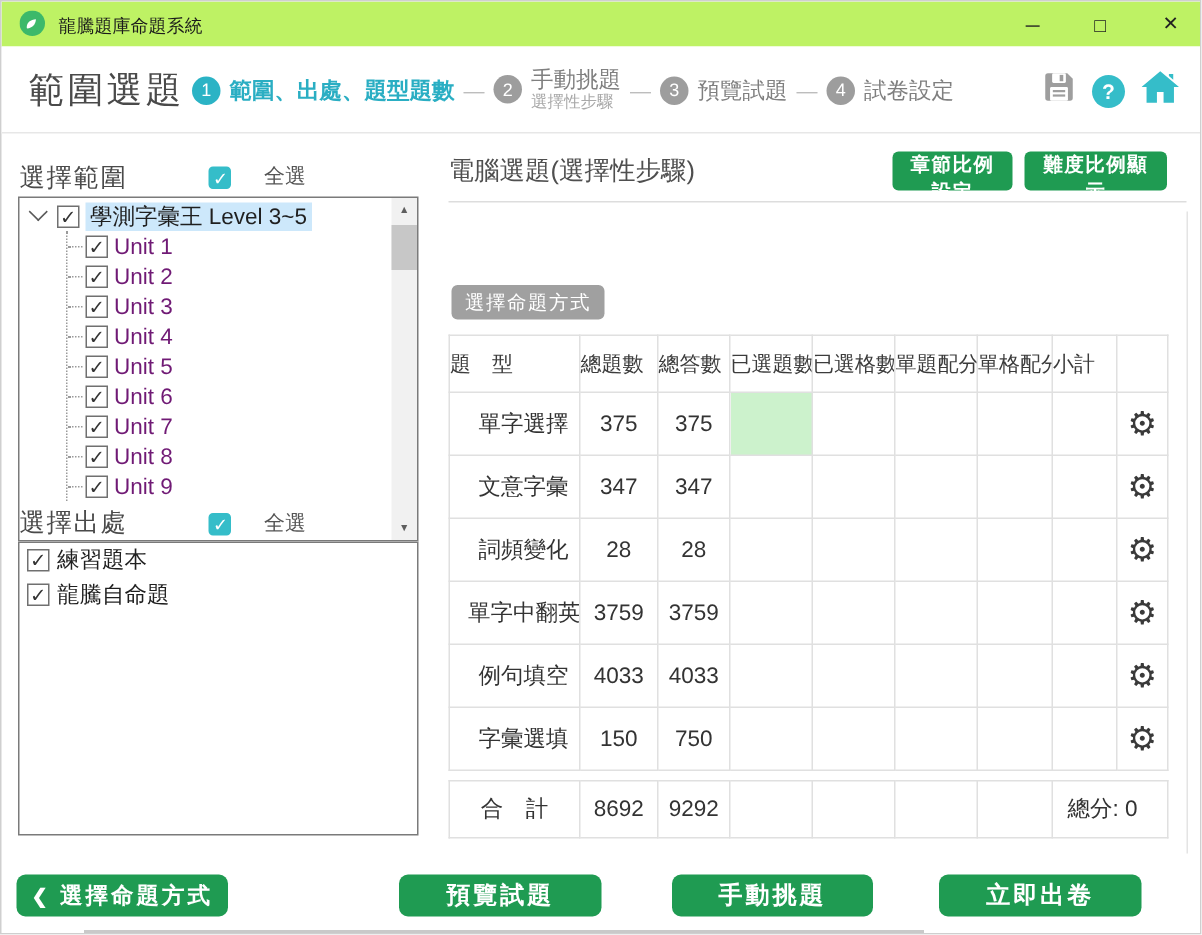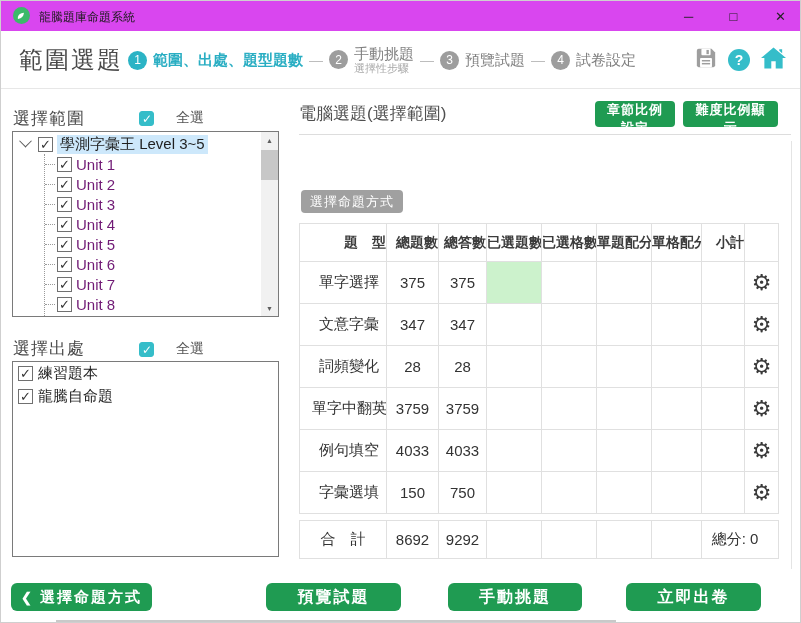--- a/index.html
+++ b/index.html
@@ -1,21 +1,21 @@
 <!DOCTYPE html>
 <html><head>
 <meta charset="utf-8">
 <style>
   * { margin:0; padding:0; box-sizing:border-box; }
   html,body { background:#f3f3f3; }
   body { font-family:"Liberation Sans","DejaVu Sans",sans-serif; }
   .app { position:relative; width:801px; height:623px; background:#fff; border:1px solid #cfcfcf; overflow:hidden; }
 
   
-  .titlebar { position:absolute; left:0; top:0; width:100%; height:30px; background:#d946ef; }
+  .titlebar { position:absolute; left:0; top:0; width:100%; height:30px; background:#bef264; }
   .appicon { position:absolute; left:12px; top:6px; width:17px; height:17px; }
   .apptitle { position:absolute; left:38px; top:8px; font-size:12px; color:#1b1b1b; }
   .winctrl { position:absolute; top:0; width:45px; height:30px; display:flex; align-items:center; justify-content:center; font-size:13px; color:#222; cursor:pointer; }
   .winctrl.min { left:665px; } .winctrl.max { left:710px; } .winctrl.cls { left:757px; }
 
   
   .header { position:absolute; left:0; top:30px; width:100%; height:58px; border-bottom:1px solid #e7e7e7; background:#fff; }
   .page-title { position:absolute; left:18px; top:13px; font-size:24px; font-weight:400; color:#4a4a4a; letter-spacing:2px; }
   .steps { position:absolute; left:127px; top:0; height:58px; display:flex; align-items:center; }
   .circ { width:19px; height:19px; border-radius:50%; background:#9d9d9d; color:#fff; font-size:12px; display:flex; align-items:center; justify-content:center; flex:0 0 19px; }
@@ -31,21 +31,21 @@
   .help-circ { width:22px; height:22px; border-radius:50%; background:#35bdc9; color:#fff; font-weight:bold; font-size:14px; display:flex; align-items:center; justify-content:center; cursor:pointer; }
 
   
   .side-label { position:absolute; font-size:17px; color:#4a4a4a; letter-spacing:1px; }
   .selall { position:absolute; display:flex; align-items:center; gap:22px; font-size:14px; color:#555; cursor:pointer; }
   .cb { display:inline-block; width:15px; height:15px; border:1px solid #707070; background:#fff; position:relative; flex:0 0 15px; }
   .cb::after { content:"✓"; position:absolute; left:1px; top:-1px; font-size:13px; color:#333; }
   .cb.teal { background:#35bdc9; border-color:#35bdc9; border-radius:3px; }
   .cb.teal::after { color:#fff; font-size:12px; left:2px; top:0; }
   .listbox { position:absolute; left:11px; width:267px; background:#fff; border:1px solid #7a7a7a; overflow:hidden; }
-  .treebox { top:130px; height:186px; }
+  .treebox { top:130px; height:230px; }
   .srcbox  { top:360px; height:196px; }
   .tree { padding:2px 0 0 4px; }
   .tnode { display:flex; align-items:center; height:20px; font-size:15px; color:#1f1f1f; cursor:pointer; }
   .tnode .chev { width:9px; height:9px; border-right:1.5px solid #5a5a5a; border-bottom:1.5px solid #5a5a5a; transform:rotate(45deg) translate(-1px,-1px); margin:0 8px 4px 4px; flex:0 0 9px; }
   .tnode .tlabel { padding:0 3px; white-space:nowrap; }
   .tnode.selected .tlabel { background:#cde8fb; }
   .tnode .cb { margin-right:4px; }
   .tunits { margin-left:27px; border-left:1px dotted #9a9a9a; }
   .tunit { display:flex; align-items:center; height:20px; font-size:15px; color:#701a75; cursor:pointer; }
   .tunit::before { content:""; width:10px; border-top:1px dotted #9a9a9a; margin-right:2px; }
@@ -61,21 +61,21 @@
   .gbtn { position:absolute; top:100px; height:26px; background:#1f9b52; color:#fff; font-size:14px; font-weight:bold; border:none; border-radius:4px; padding:0 10px; cursor:pointer; letter-spacing:1px; }
   .gbtn.chapter { left:594px; width:80px; font-size:13px; }
   .gbtn.difficulty { left:682px; width:95px; font-size:13px; }
   .main-sep { position:absolute; left:298px; top:133px; width:492px; border-top:1px solid #ddd; }
   .right-edge { position:absolute; left:790px; top:140px; height:428px; border-left:1px solid #e4e4e4; }
   .graybtn { position:absolute; left:300px; top:189px; height:23px; background:#a0a0a0; color:#fff; font-size:13px; border:none; border-radius:4px; padding:0 9px; cursor:pointer; letter-spacing:1px; }
 
   table.qt { position:absolute; left:298px; top:222px; width:479px; border-collapse:collapse; table-layout:fixed; background:#fff; }
   table.qt td, table.qt th { border:1px solid #e0e0e0; font-weight:normal; color:#333; overflow:hidden; }
   table.qt { border:1px solid #b5b5b5; }
-  table.qt tr.hdr th { height:38px; font-size:14px; color:#3c3c3c; white-space:nowrap; padding:0; text-align:right;font-weight:bold; }
+  table.qt tr.hdr th { height:38px; font-size:14px; color:#3c3c3c; white-space:nowrap; padding:0; text-align:left; }
   table.qt tr.row td { height:42px; font-size:15px; text-align:center; }
   table.qt td.tname { text-align:left; padding-left:12px; white-space:nowrap; }
   td.hl { background:#ccf2cc; }
   .gear { font-size:22px; color:#3a3a3a; line-height:1; cursor:pointer; display:inline-block; }
   .gear::before { content:"⚙"; }
 
   table.sum { position:absolute; left:298px; top:519px; width:479px; border-collapse:collapse; table-layout:fixed; background:#fff; border:1px solid #b5b5b5; }
   table.sum td { border:1px solid #e0e0e0; height:38px; font-size:15px; color:#333; text-align:center; }
   td.score { color:#f0443c; text-align:right; padding-right:10px; font-size:14px; white-space:nowrap; }
 
@@ -220,21 +220,21 @@
     <div class="srcitem">
       <span class="cb"></span>
       <span>練習題本</span>
     </div>
     <div class="srcitem">
       <span class="cb"></span>
       <span>龍騰自命題</span>
     </div>
   </div>
 
-  <div class="main-title">電腦選題(選擇範圍)</div>
+  <div class="main-title">電腦選題(選擇性步驟)</div>
   <button class="gbtn chapter">章節比例設定</button>
   <button class="gbtn difficulty">難度比例顯示</button>
   <div class="main-sep"></div>
   <div class="right-edge"></div>
   <button class="graybtn">選擇命題方式</button>
 
   <table class="qt">
     <colgroup>
         <col style="width:87px">
         <col style="width:52px">

